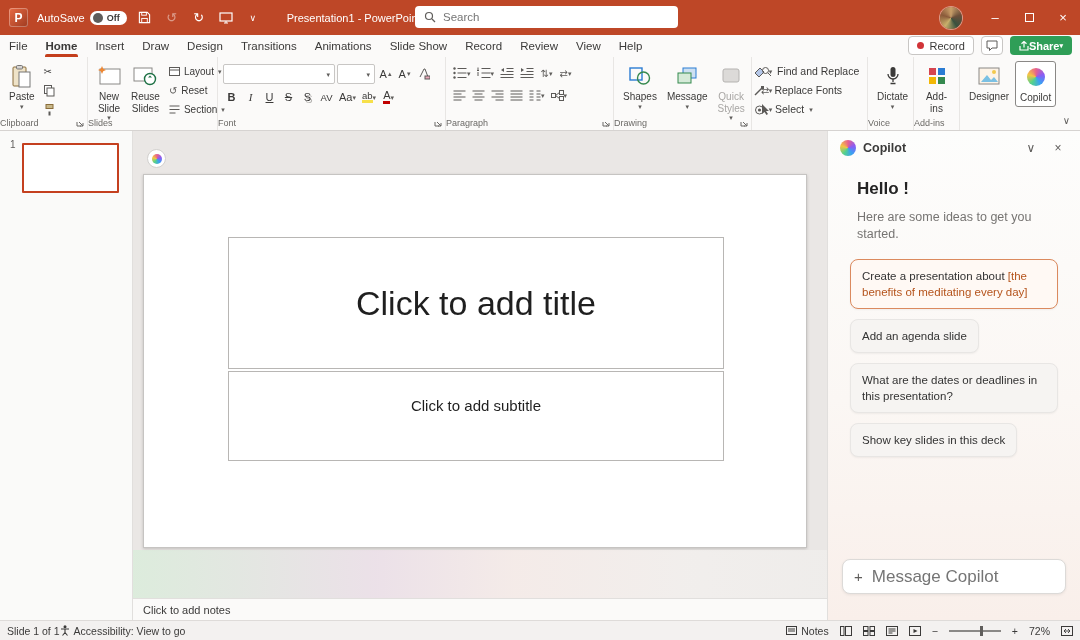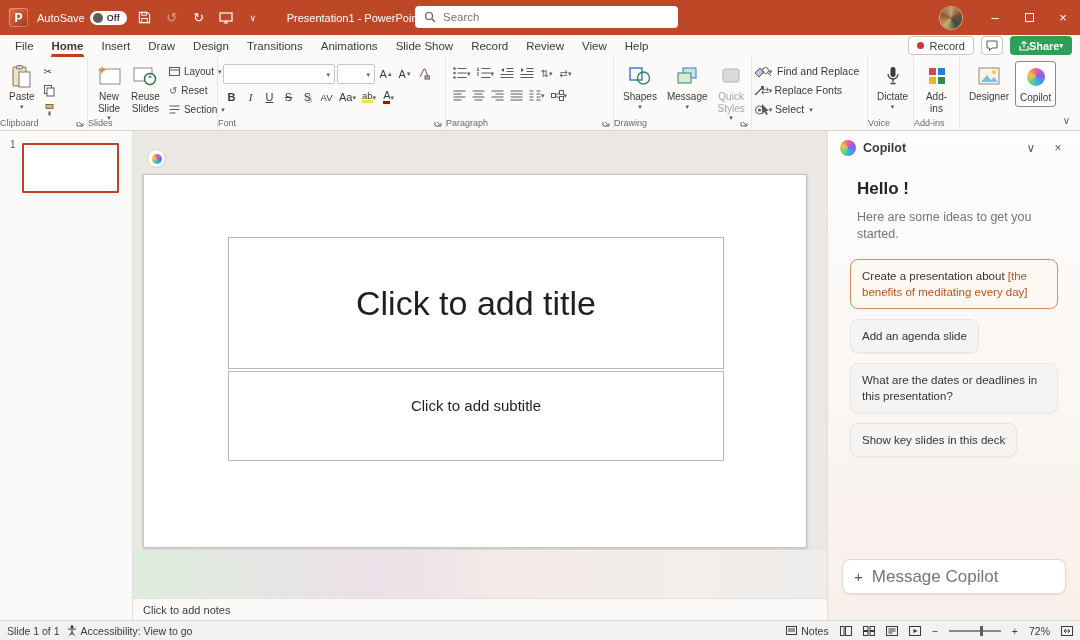--- a/index.html
+++ b/index.html
@@ -20,21 +20,21 @@
   .dim { opacity:.45; }
   .doc-title { margin-left:16px; white-space:nowrap; }
   .searchbox { position:absolute; left:415px; top:6px; width:263px; height:22px; background:#fff; border-radius:4px; display:flex; align-items:center; gap:7px; padding:0 9px; }
   .searchbox input { border:none; outline:none; background:transparent; font-size:11.5px; color:#5f5d5b; width:200px; font-family:inherit; }
   .tb-right { position:absolute; right:0; top:0; height:35px; display:flex; align-items:center; }
   .avatar { width:22px; height:22px; border-radius:50%; margin-right:16px; background:conic-gradient(#caa06a,#6b4f3a,#39513f,#c9b06b,#8a5a3a,#caa06a); box-shadow:0 0 0 1px rgba(255,255,255,.45); cursor:pointer; }
   .winbtn { width:34px; height:35px; display:flex; align-items:center; justify-content:center; font-size:13px; cursor:pointer; }
   .maxbox { width:9px; height:9px; border:1px solid #fff; }
 
   
-  .tabsrow { position:absolute; top:35px; left:0; right:0; height:22px; background:#FBFAF9; display:flex; align-items:center; padding-left:6px; }
+  .tabsrow { position:absolute; top:35px; left:0; right:0; height:22px; background:#FBFAF9; display:flex; align-items:center; }
   .tab { position:relative; height:22px; display:flex; align-items:center; padding:0 9px; font-size:11.5px; color:#3b3a39; cursor:pointer; white-space:nowrap; }
   .tab.active { font-weight:700; }
   .tab.active::after { content:""; position:absolute; left:8px; right:8px; bottom:0; height:3px; border-radius:2px 2px 0 0; background:#C43E1C; }
   .tabs-right { position:absolute; right:8px; top:1px; display:flex; align-items:center; gap:7px; }
   .record-pill { display:flex; align-items:center; gap:5px; height:19px; padding:0 8px; border:1px solid #C8C6C4; border-radius:4px; background:#fff; font-size:11px; cursor:pointer; }
   .reddot { width:7px; height:7px; border-radius:50%; background:#D13438; }
   .comment-btn { width:22px; height:19px; border:1px solid #C8C6C4; border-radius:4px; background:#fff; display:flex; align-items:center; justify-content:center; cursor:pointer; }
   .share-btn { display:flex; align-items:center; height:19px; padding:0 9px; background:#2F9E57; border-radius:4px; color:#fff; font-size:11px; font-weight:600; cursor:pointer; }
 
   
@@ -90,21 +90,21 @@
   .card { background:#F6F4F2; border:1px solid #E8E6E4; border-radius:8px; padding:8px 11px; font-size:11.5px; line-height:1.4; color:#333; box-shadow:0 1px 2px rgba(0,0,0,.05); cursor:pointer; }
   .card.hl { background:#FFF9F4; border:1px solid #DB8A5E; width:100%; }
   .card .accent { color:#B5541C; }
   .cp-input { position:absolute; left:14px; right:14px; bottom:26px; height:35px; background:#fff; border:1px solid #DCDAD8; border-radius:8px; display:flex; align-items:center; gap:9px; padding:0 11px; box-shadow:0 1px 3px rgba(0,0,0,.07); }
   .cp-plus { font-size:15px; color:#5f5d5b; cursor:pointer; }
   .cp-input input { flex:1; border:none; outline:none; background:transparent; font-size:17px; color:#6e6c6a; font-family:inherit; }
   .cp-iic { cursor:pointer; }
 
   
   .statusbar { position:absolute; left:0; right:0; bottom:0; height:20px; background:#F3F1F0; border-top:1px solid #DEDBD9; display:flex; align-items:center; font-size:10.5px; color:#3b3a39; padding:0 7px; }
-  .sb-left { display:flex; align-items:center; gap:7px; }
+  .sb-left { display:flex; align-items:center; gap:0; }
   .sb-right { margin-left:auto; display:flex; align-items:center; gap:11px;text-align:center; }
   .sb-item { display:flex; align-items:center; gap:4px; cursor:pointer; }
   .zoom-track { width:52px; height:2px; background:#8A8886; position:relative; cursor:pointer; }
   .zoom-thumb { position:absolute; top:-4px; left:60%; width:3px; height:10px; background:#605E5C; }
 </style>
 </head>
 <body>
 
 <div class="app">
 

